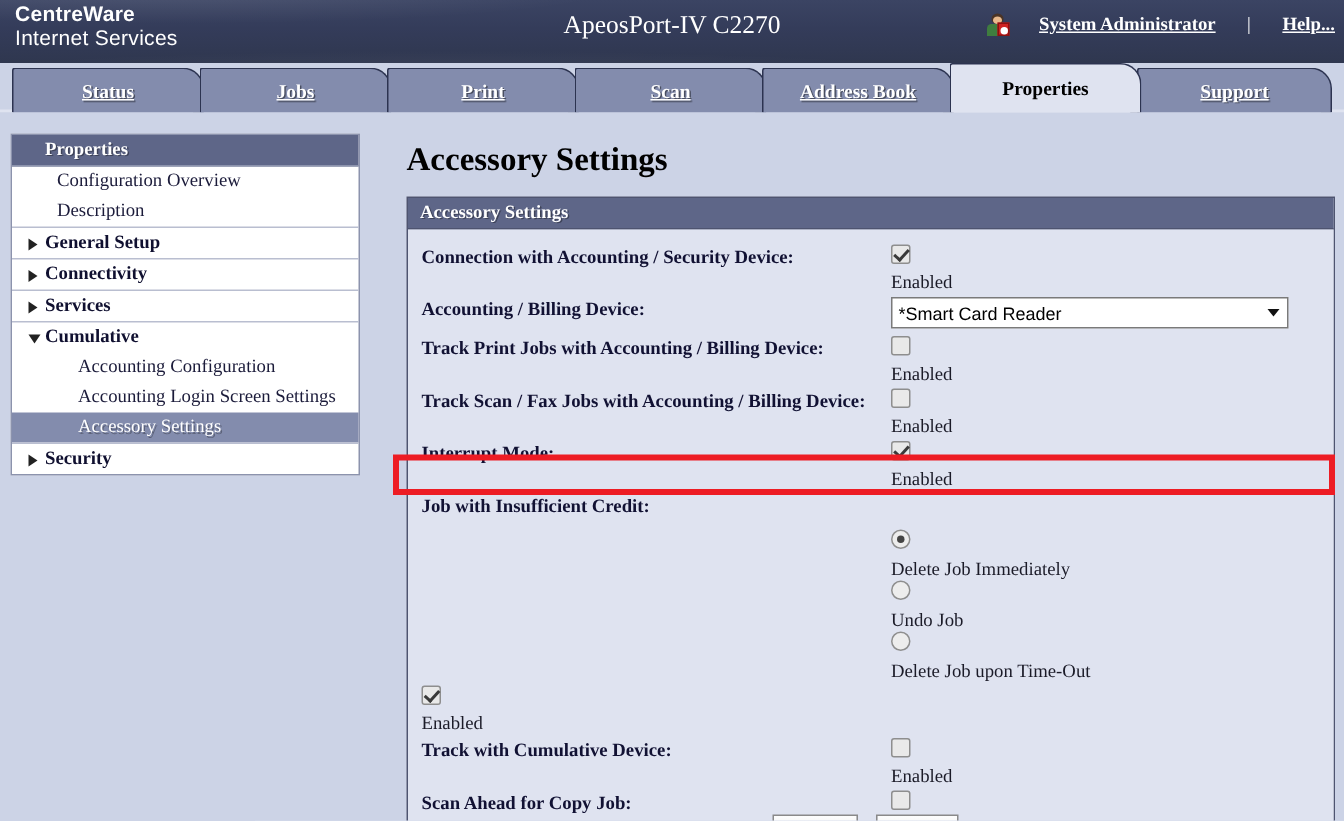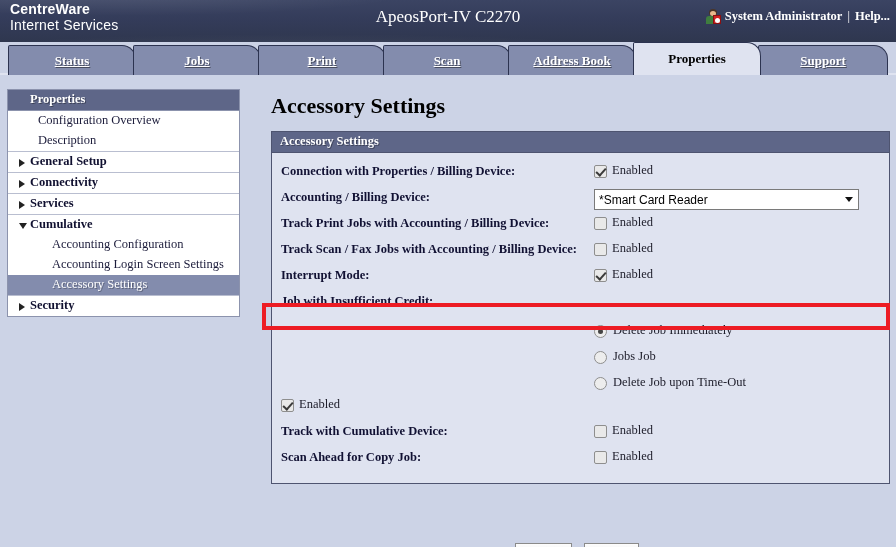--- a/index.html
+++ b/index.html
@@ -39,21 +39,21 @@
   }
   #model {
     position: absolute; left: 0; right: 0; top: 7px;
     text-align: center; color: #ffffff;
     font-family: "Liberation Serif", serif; font-size: 17px;
   }
   #userbar {
     position: absolute; right: 6px; top: 9px;
     color: #ffffff; font-family: "Liberation Serif", serif;
     font-size: 12.5px; font-weight: bold;
-    display: flex; align-items: center; gap: 4px;
+    display: flex; align-items: center; gap: 20px; text-decoration: underline;
   }
   #userbar .sep { font-weight: normal; padding: 0 1px; }
   .user-icon { position: relative; width: 15px; height: 15px; display:inline-block; }
   .user-icon .head { position:absolute; left:3px; top:0px; width:8px; height:7px;
     background:#4a3426; border-radius:50% 50% 45% 45%; }
   .user-icon .face { position:absolute; left:4px; top:2px; width:6px; height:5px;
     background:#e8b98c; border-radius:50%; }
   .user-icon .body { position:absolute; left:0px; top:7px; width:11px; height:8px;
     background:#3f7d3f; border-radius:3px 3px 0 0; }
   .user-icon .badge { position:absolute; left:7px; top:6px; width:8px; height:9px;
@@ -193,21 +193,21 @@
     min-height: 26px;
     padding: 0 0 0 9px;
   }
   .flabel {
     font-size: 12.5px; font-weight: bold; color: #111133;
     padding-top: 3px;
     width: 313px;
     flex: none;
   }
   .fctrl { padding-top: 2px; display:flex; align-items:center; }
-  .chk-wrap { display: inline-flex; align-items: flex-end; gap: 5px; cursor: pointer; }
+  .chk-wrap { display: inline-flex; align-items: flex-start; gap: 5px; cursor: pointer; flex-direction: column; }
   .cb {
     width: 13px; height: 13px;
     border: 1px solid #8e8e8e;
     background: #e9e9e9;
     border-radius: 2px;
     position: relative;
     flex: none;
   }
   .cb.checked:after {
     content: "";
@@ -377,21 +377,21 @@
 
   <div id="main">
     <div id="page-title">Accessory Settings</div>
 
     <div id="panel">
       <div id="panel-head">Accessory Settings</div>
 
       <div id="panel-body">
 
         <div class="frow">
-          <div class="flabel">Connection with Properties / Billing Device:</div>
+          <div class="flabel">Connection with Accounting / Security Device:</div>
           <div class="fctrl">
             <label class="chk-wrap">
               <span class="cb checked"></span>
               <span class="chk-label">Enabled</span>
             </label>
           </div>
         </div>
 
         <div class="frow">
           <div class="flabel">Accounting / Billing Device:</div>
@@ -440,21 +440,21 @@
 
         <div class="radio-row">
           <label class="chk-wrap">
             <span class="rb checked"></span>
             <span class="chk-label">Delete Job Immediately</span>
           </label>
         </div>
         <div class="radio-row">
           <label class="chk-wrap">
             <span class="rb"></span>
-            <span class="chk-label">Jobs Job</span>
+            <span class="chk-label">Undo Job</span>
           </label>
         </div>
         <div class="radio-row">
           <label class="chk-wrap">
             <span class="rb"></span>
             <span class="chk-label">Delete Job upon Time-Out</span>
           </label>
         </div>
 
         <div class="frow">

